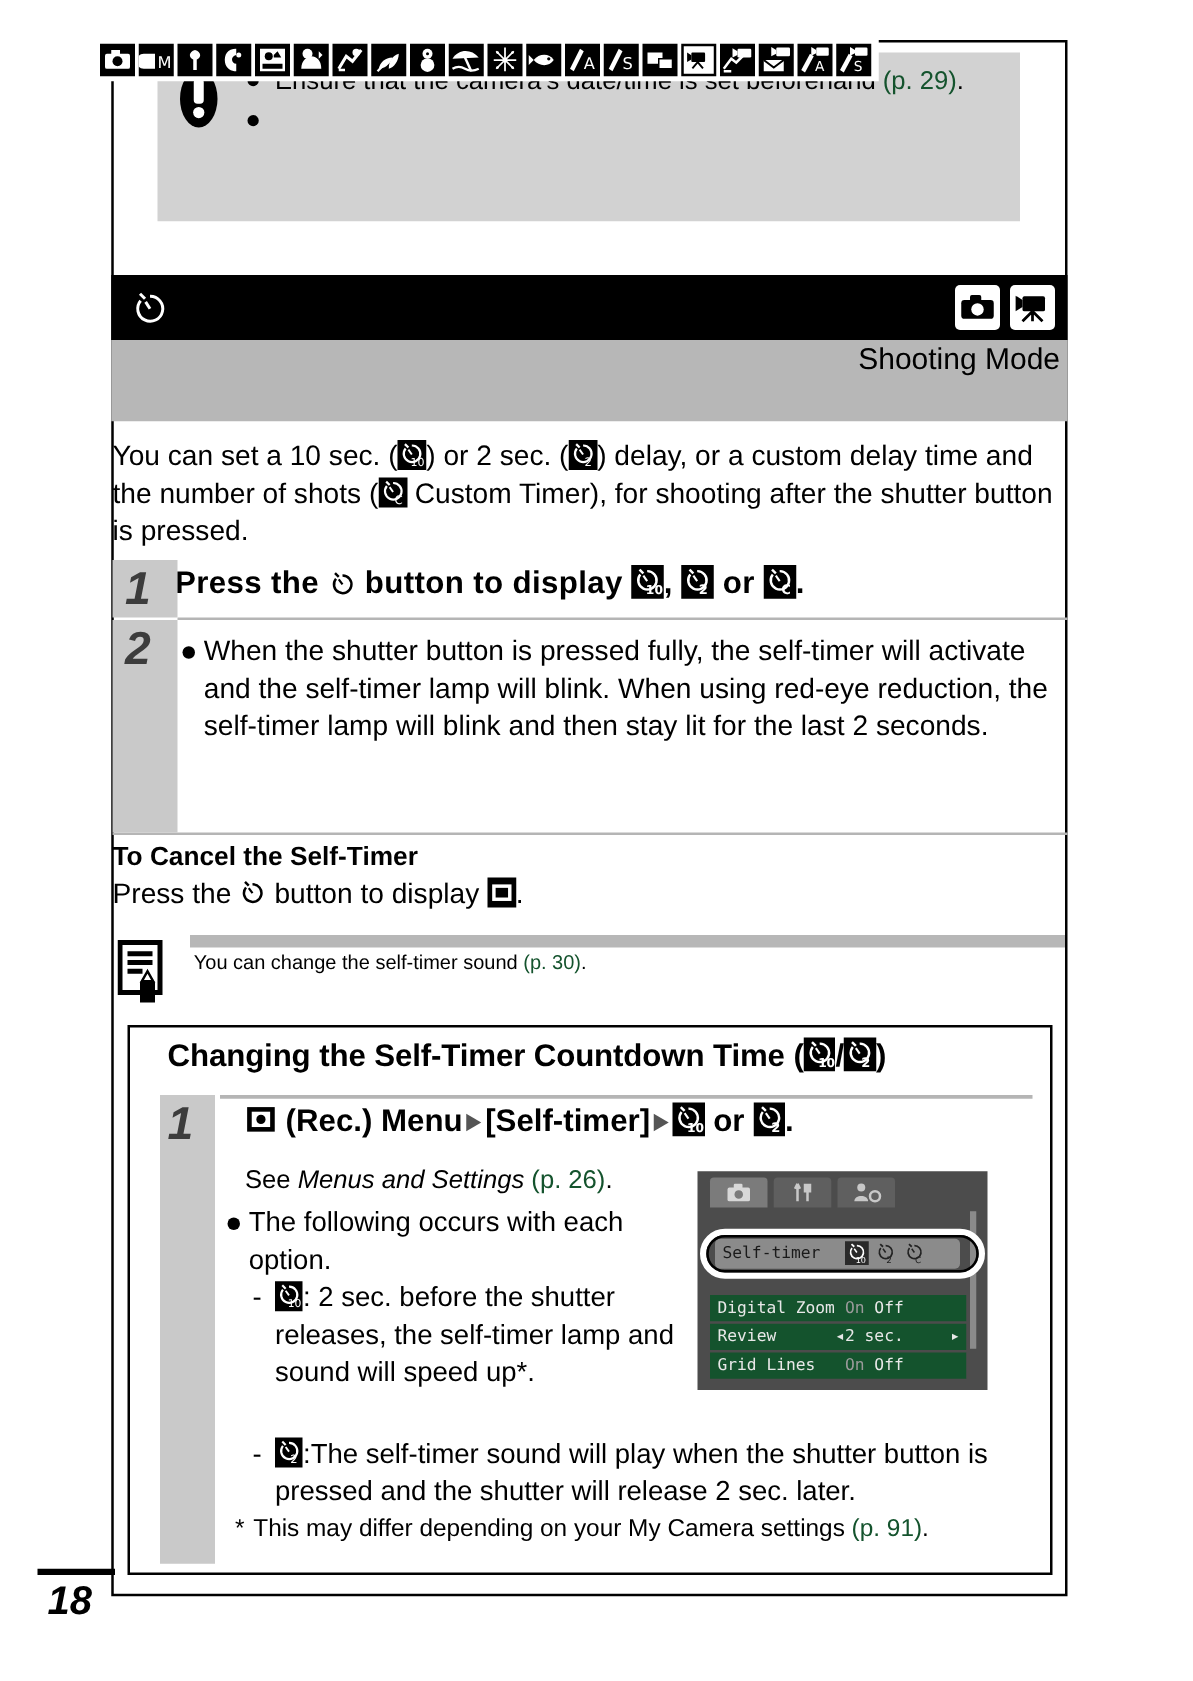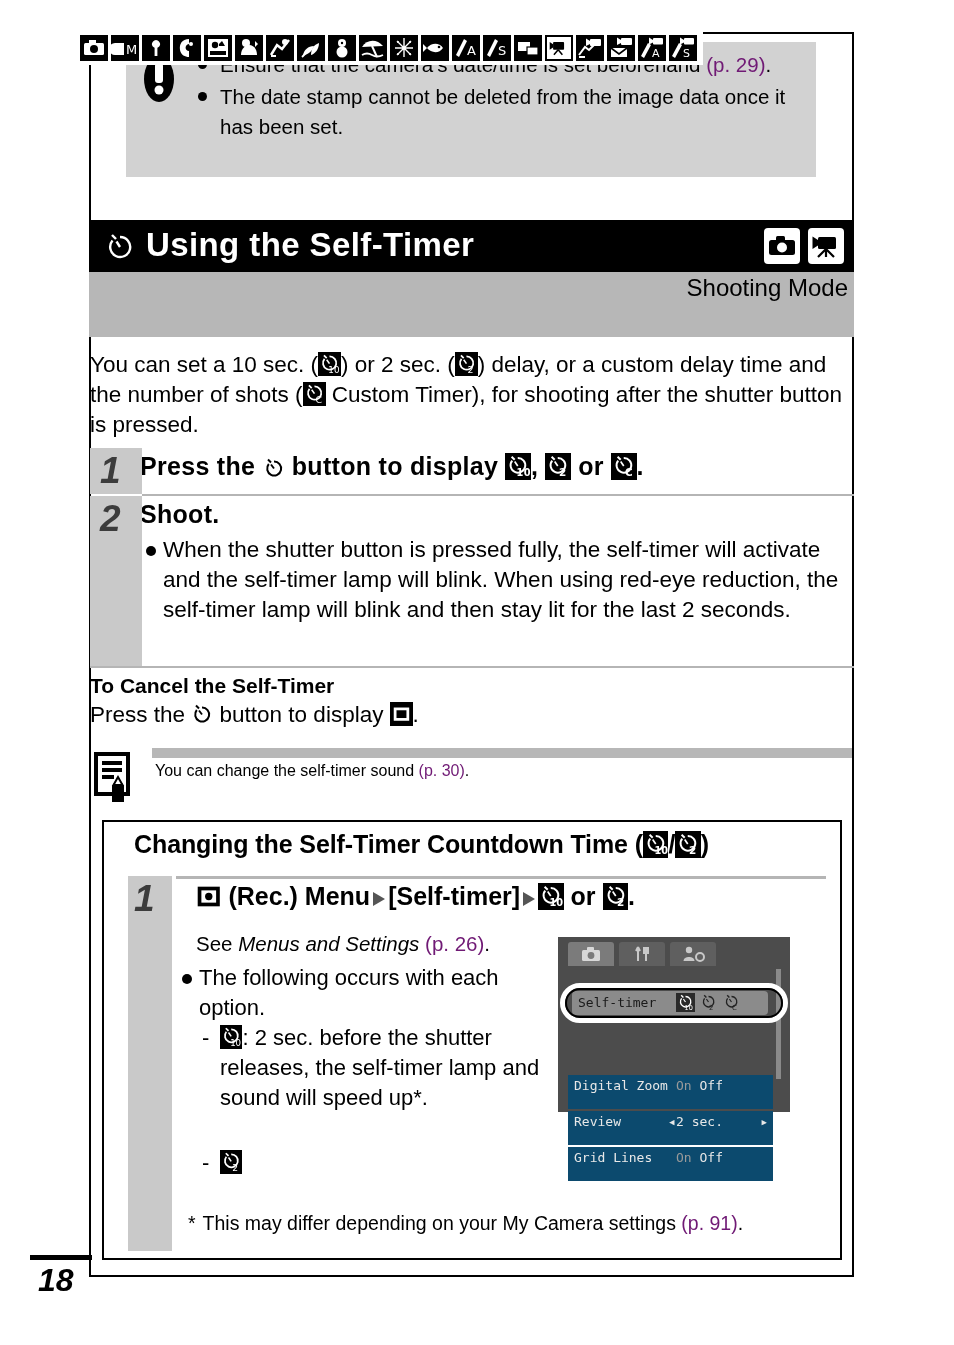--- a/index.html
+++ b/index.html
@@ -10,21 +10,21 @@
   body {
     width: 954px;
     height: 1345px;
     position: relative;
     font-family: "Liberation Sans", sans-serif;
     color: #000;
     overflow: hidden;
   }
 
   
-  .blue { color: #701a75; }
+  .blue { color: #14532d; }
   .ital { font-style: italic; }
 
   
   .chip {
     display: inline-block;
     background: #000;
     color: #fff;
     width: 1.02em;
     height: 1.08em;
     line-height: 1.08em;
@@ -291,22 +291,22 @@
     border-radius: 3px 3px 0 0;
     position: relative;
   }
   #lcd-tabs .tab.active { background: #7b7b7b; }
   #lcd-tabs .tab svg { position:absolute; left:0; top:0; width:100%; height:100%; }
   #lcd-list {
     position: absolute; left: 10px; top: 30px;
     width: 205px;
   }
   #lcd-list .row {
-    height: 34px;
-    background: #0c4a6e;
+    height: 21px;
+    background: #14532d;
     margin-bottom: 2px;
     position: relative;
     font-family: "DejaVu Sans Mono", monospace;
     font-size: 13px;
     color: #e8e8e8;
     line-height: 21px;
   }
   #lcd-list .row .lbl { position: absolute; left: 6px; }
   #lcd-list .row .val { position: absolute; left: 108px; text-align: center; }
   #lcd-list .row .val .off { color: #9a9a9a; }
@@ -373,33 +373,31 @@
     <circle cx="21" cy="35" r="4.5" fill="#fff"></circle>
   </svg>
 </div>
 <div id="caution-list">
   <div class="li">
     <span class="dot"></span>
     <span>Ensure that the camera’s date/time is set beforehand </span><span class="blue">(p. 29)</span><span>.</span>
   </div>
   <div class="li">
     <span class="dot"></span>
-    <span>The date stamp cannot be deleted from the image data once it has been set.</span>
   </div>
 </div>
 
 <div id="title-bar">
   <div id="title-timer-icon">
     <svg viewBox="0 0 30 30" xmlns="http://www.w3.org/2000/svg">
       <path d="M15 6 A10 10 0 1 1 7.5 9.6" fill="none" stroke="#fff" stroke-width="2.4"></path>
       <path d="M7 4 L11 8" stroke="#fff" stroke-width="2.4" fill="none"></path>
       <path d="M15 16 L11.5 10.5" stroke="#fff" stroke-width="2.4" fill="none"></path>
     </svg>
   </div>
-  <div id="section-title">Using the Self-Timer</div>
   <div id="title-mode-icons">
     <div class="modebtn">
       <svg viewBox="0 0 36 36" xmlns="http://www.w3.org/2000/svg">
         <rect x="5" y="12" width="26" height="15" rx="2.5" fill="#000"></rect>
         <rect x="12" y="8" width="9" height="5" rx="1.5" fill="#000"></rect>
         <circle cx="18" cy="19.5" r="5" fill="#fff"></circle>
       </svg>
     </div>
     <div class="modebtn">
       <svg viewBox="0 0 36 36" xmlns="http://www.w3.org/2000/svg">
@@ -612,21 +610,20 @@
       </div>
     </div>
   </div>
 
   <div class="rule" style="margin-left:52px;"></div>
 
   <div class="step-row" style="height:170px;">
     <div class="step-num-col"></div>
     <div class="step-num">2</div>
     <div class="step-body">
-      <div class="step-title">Shoot.</div>
       <div class="step-bullets" style="margin-top:6px;">
         <div class="li">
           <span class="dot"></span>
           <span>When the shutter button is pressed fully, the self-timer will activate and the self-timer lamp will blink. When using red-eye reduction, the self-timer lamp will blink and then stay lit for the last 2 seconds.</span>
         </div>
       </div>
     </div>
   </div>
 
   <div class="rule"></div>
@@ -714,21 +711,21 @@
         </svg></span><span>: 2 sec. before the shutter releases, the self-timer lamp and sound will speed up*.</span>
   </div>
 </div>
 <div id="sub-bullets2">
   <div class="sub">
     <span class="dash">-</span><span class="chip"><svg viewBox="0 0 20 22">
           <path d="M10 4 A6 6 0 1 1 5.5 6.2" fill="none" stroke="#fff" stroke-width="1.6"></path>
           <path d="M5 3 L7.5 5.5" stroke="#fff" stroke-width="1.6"></path>
           <path d="M10 10.5 L7.5 7" stroke="#fff" stroke-width="1.4"></path>
           <text x="11" y="19" font-size="8.5" fill="#fff" font-family="DejaVu Sans">2</text>
-        </svg></span>
+        </svg></span><span>:The self-timer sound will play when the shutter button is pressed and the shutter will release 2 sec. later.</span>
   </div>
 </div>
 <div id="sub-footnote">
   <span class="star">*</span><span>This may differ depending on your My Camera settings </span><span class="blue">(p. 91)</span><span>.</span>
 </div>
 
 <div id="lcd">
   <div id="lcd-tabs">
     <div class="tab active">
       <svg viewBox="0 0 46 24">

